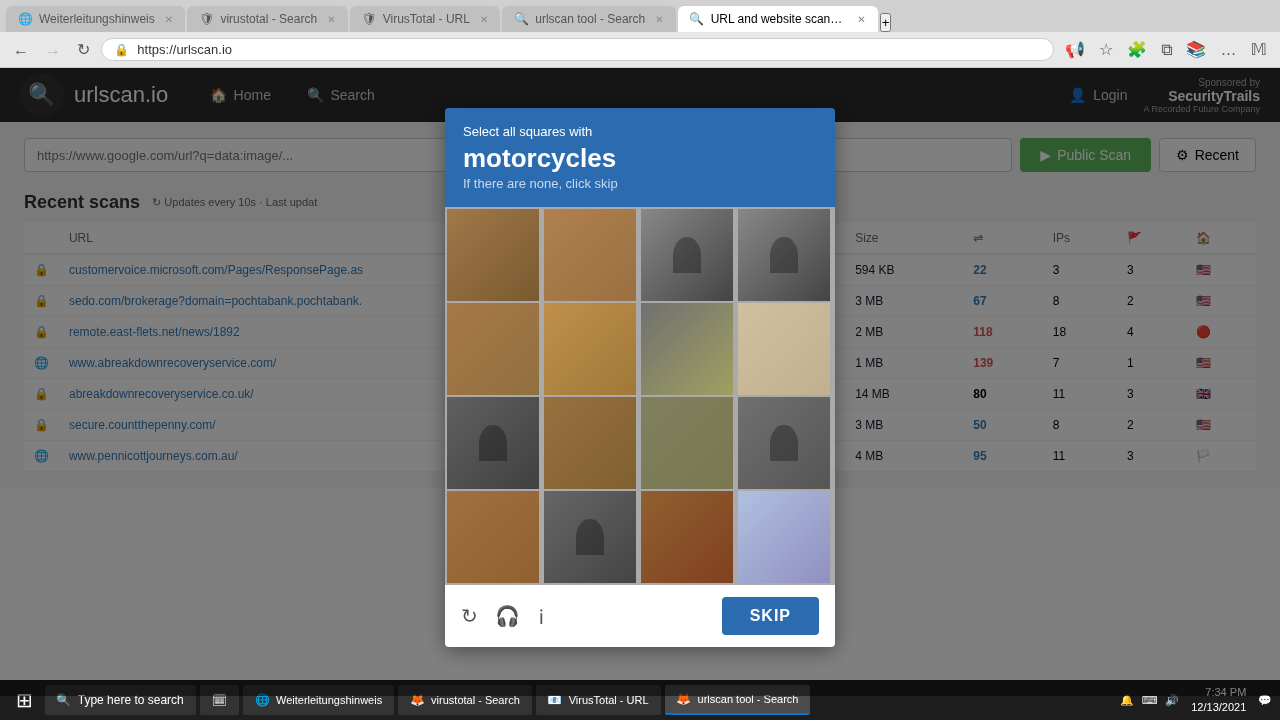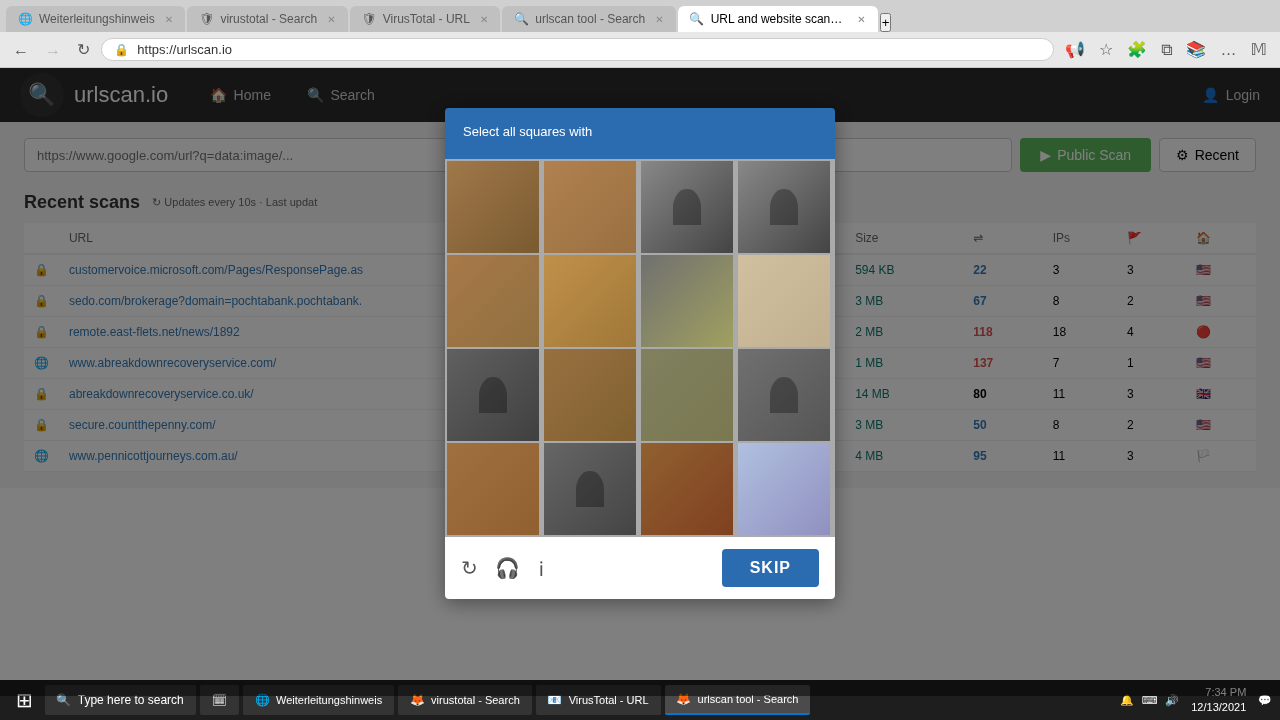--- a/index.html
+++ b/index.html
@@ -50,21 +50,21 @@
 
     .recent-scans-header { display: flex; align-items: center; gap: 12px; margin-bottom: 10px; }
     .recent-title { font-size: 18px; font-weight: bold; color: #333; }
     .update-badge { font-size: 11px; color: #666; }
 
     .scans-table { width: 100%; border-collapse: collapse; background: #fff; }
     .scans-table th { text-align: left; padding: 8px 10px; color: #666; font-size: 12px; font-weight: normal; border-bottom: 2px solid #eee; }
     .scans-table td { padding: 8px 10px; border-bottom: 1px solid #f0f0f0; font-size: 12px; vertical-align: middle; }
     .url-cell { color: #337ab7; text-decoration: none; font-size: 12px; }
     .age-cell { color: #666; white-space: nowrap; }
-    .size-cell { color: #0f766e; white-space: nowrap; }
+    .size-cell { color: #0f172a; white-space: nowrap; }
     .count-link { color: #337ab7; text-decoration: none; font-weight: bold; }
 
     
     .captcha-overlay { position: absolute; left: 0; top: 0; width: 100%; height: 100%; background: rgba(0,0,0,0.5); z-index: 100; display: flex; align-items: flex-start; justify-content: center; padding-top: 40px; }
     .captcha-box { background: #0c4a6e; width: 390px; border-radius: 4px; overflow: hidden; box-shadow: 0 4px 20px rgba(0,0,0,0.4); }
     .captcha-header { background: #2b6cb0; padding: 16px 18px; }
     .captcha-instruction { color: #fff; font-size: 13px; margin-bottom: 4px; }
     .captcha-word { color: #fff; font-size: 26px; font-weight: bold; }
     .captcha-note { color: #c8d8f0; font-size: 13px; margin-top: 2px; }
     .captcha-grid { display: grid; grid-template-columns: repeat(4, 1fr); gap: 2px; padding: 2px; background: #aaa; }
@@ -152,20 +152,25 @@
       </a>
       <a class="nav-link" href="#">
         <span>🔍</span>
         <span>Search</span>
       </a>
     </nav>
     <div class="header-right">
       <div class="login-btn">
         <span>👤</span>
         <span>Login</span>
+      </div>
+      <div class="security-trails">
+        <div class="st-sponsored">Sponsored by</div>
+        <div class="st-logo">SecurityTrails</div>
+        <div class="st-sub">A Recorded Future Company</div>
       </div>
     </div>
   </div>
 
   <div class="main-content">
 
     <div class="search-bar-row">
       <input class="search-input" type="text" value="" placeholder="https://www.google.com/url?q=data:image/..." style="">
       <button class="scan-btn">
         <span>▶</span>
@@ -224,21 +229,21 @@
     <td><a class="count-link" href="#" style="color:#d9534f">118</a></td>
     <td>18</td>
     <td>4</td>
     <td><span>🔴</span></td>
   </tr>
           <tr>
     <td><span style="color:#888;font-size:12px;">🌐</span></td>
     <td><a class="url-cell" href="#">www.abreakdownrecoveryservice.com/</a></td>
     <td class="age-cell">21 seconds</td>
     <td class="size-cell">1 MB</td>
-    <td><a class="count-link" href="#" style="color:#d9534f">137</a></td>
+    <td><a class="count-link" href="#" style="color:#d9534f">139</a></td>
     <td>7</td>
     <td>1</td>
     <td><span>🇺🇸</span></td>
   </tr>
           <tr>
     <td><span style="color:#5cb85c;font-size:12px;">🔒</span></td>
     <td><a class="url-cell" href="#">abreakdownrecoveryservice.co.uk/</a></td>
     <td class="age-cell">25 seconds</td>
     <td class="size-cell">14 MB</td>
     <td><a class="count-link" href="#" style="color:#000000">80</a></td>
@@ -267,20 +272,22 @@
     <td><span>🏳️</span></td>
   </tr>
         </tbody>
     </table>
   </div>
 
   <div class="captcha-overlay">
     <div class="captcha-box">
       <div class="captcha-header">
         <div class="captcha-instruction">Select all squares with</div>
+        <div class="captcha-word">motorcycles</div>
+        <div class="captcha-note">If there are none, click skip</div>
       </div>
       <div class="captcha-grid" id="captcha-grid">
       <div class="captcha-cell" style="background: linear-gradient(135deg, rgb(160, 120, 74), rgb(122, 90, 48)); width: 92px; height: 92px;"></div>
           <div class="captcha-cell" style="background: linear-gradient(135deg, rgb(176, 128, 80), rgb(154, 112, 64)); width: 92px; height: 92px;"></div>
           <div class="captcha-cell" style="background: linear-gradient(135deg, rgb(136, 136, 136), rgb(68, 68, 68)); width: 92px; height: 92px;">
             <div style="position:absolute;bottom:30%;left:35%;width:30%;height:40%;background:rgba(0,0,0,0.3);border-radius:50% 50% 0 0;"></div>
           </div>
           <div class="captcha-cell" style="background: linear-gradient(135deg, rgb(136, 136, 136), rgb(68, 68, 68)); width: 92px; height: 92px;">
             <div style="position:absolute;bottom:30%;left:35%;width:30%;height:40%;background:rgba(0,0,0,0.3);border-radius:50% 50% 0 0;"></div>
           </div>

